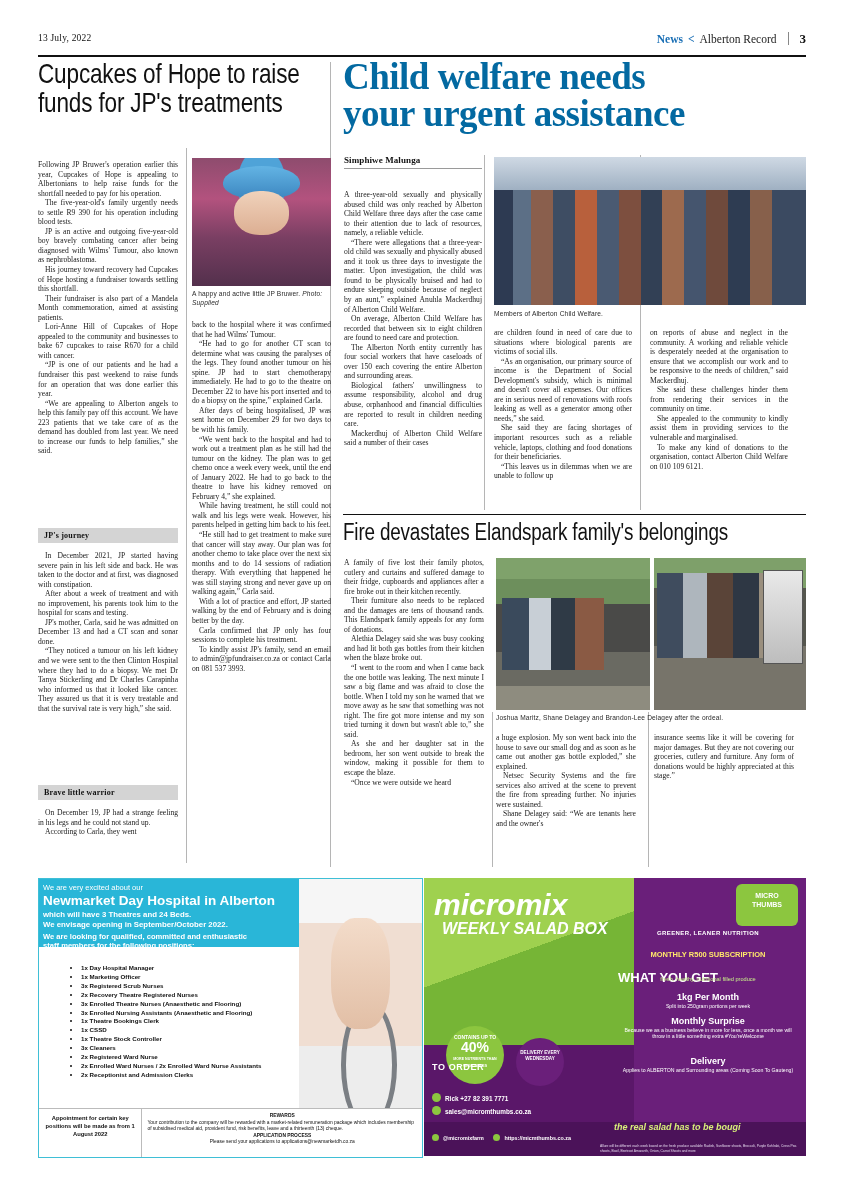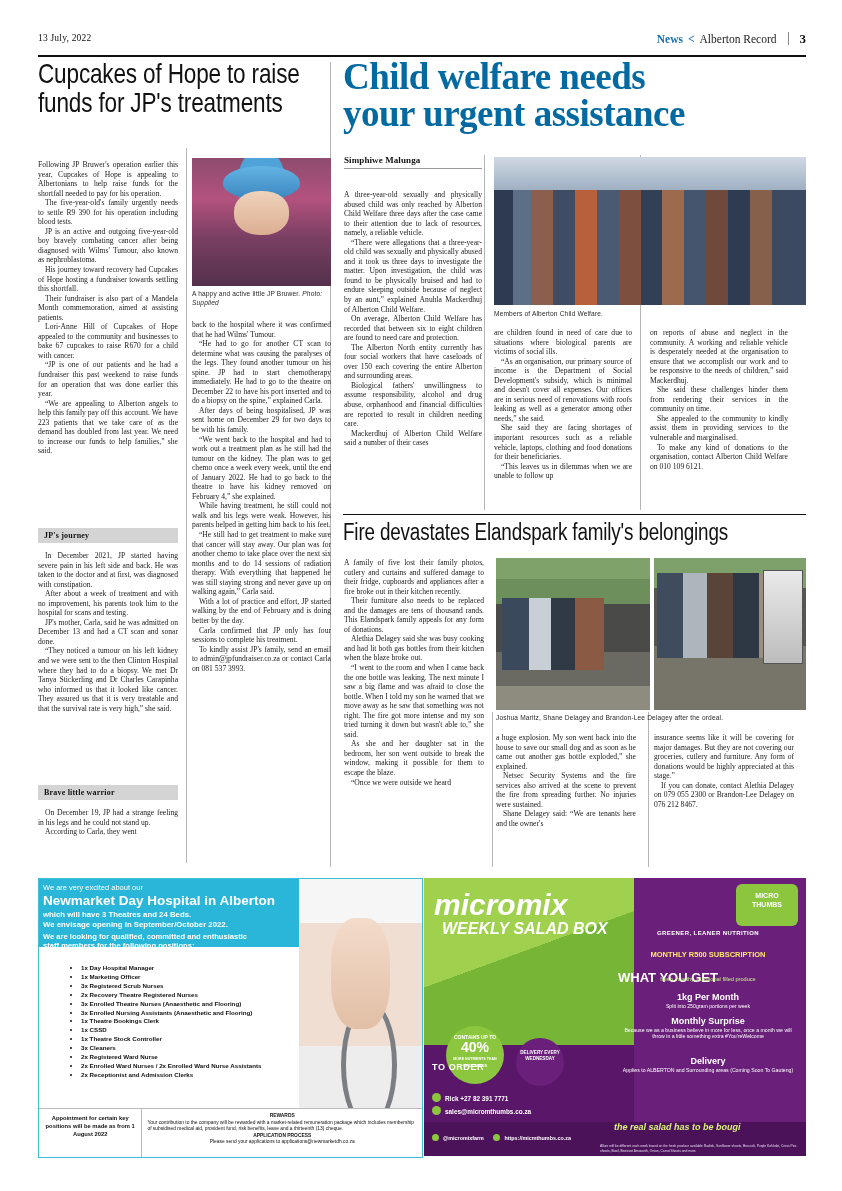--- a/index.html
+++ b/index.html
@@ -284,21 +284,20 @@
   <div class="caption" style="left:496px;top:714px;width:310px;">Joshua Maritz, Shane Delagey and Brandon-Lee Delagey after the ordeal.</div>
 
   <div class="col" style="left:496px;top:733px;width:140px;">
     <p class="noind">a huge explosion. My son went back into the house to save our small dog and as soon as he came out another gas bottle exploded,” she explained.</p>
     <p>Netsec Security Systems and the fire services also arrived at the scene to prevent the fire from spreading further. No injuries were sustained.</p>
     <p>Shane Delagey said: “We are tenants here and the owner's</p>
   </div>
 
   <div class="col" style="left:654px;top:733px;width:140px;">
     <p class="noind">insurance seems like it will be covering for major damages. But they are not covering our groceries, cutlery and furniture. Any form of donations would be highly appreciated at this stage.”</p>
-    <p>If you can donate, contact Alethia Delagey on 079 055 2300 or Brandon-Lee Delagey on 076 212 8467.</p>
   </div>
 
   <div class="ad ad-hosp" style="left:38px;top:878px;width:383px;height:278px;">
     <div class="ad-hand"></div>
     <div class="ad-hosp-band"></div>
     <div class="ad-hosp-band2"></div>
 
     <div class="ad-t" style="position:absolute;left:4px;top:4px;width:250px;font-size:7.5px;font-weight:normal;">We are very excited about our</div>
     <div class="ad-t" style="position:absolute;left:4px;top:14px;width:256px;font-size:13.5px;">Newmarket Day Hospital in Alberton</div>
     <div class="ad-t" style="position:absolute;left:4px;top:31px;width:250px;font-size:7.8px;">which will have 3 Theatres and 24 Beds.</div>

